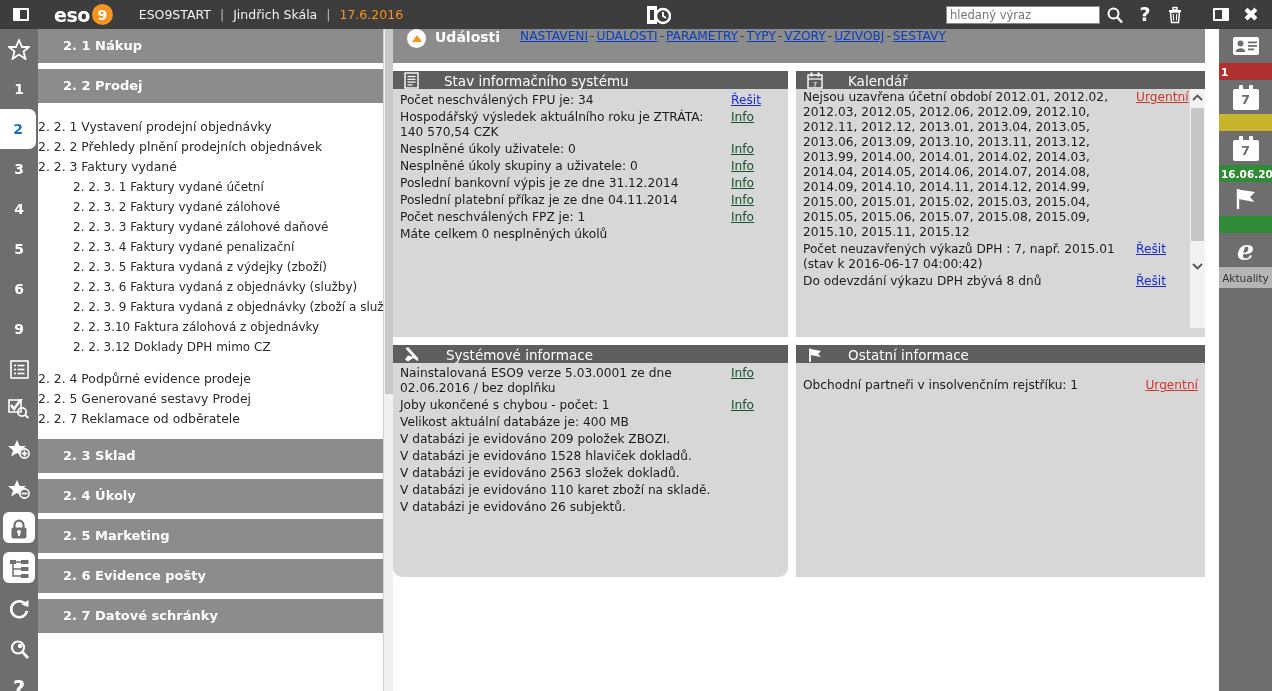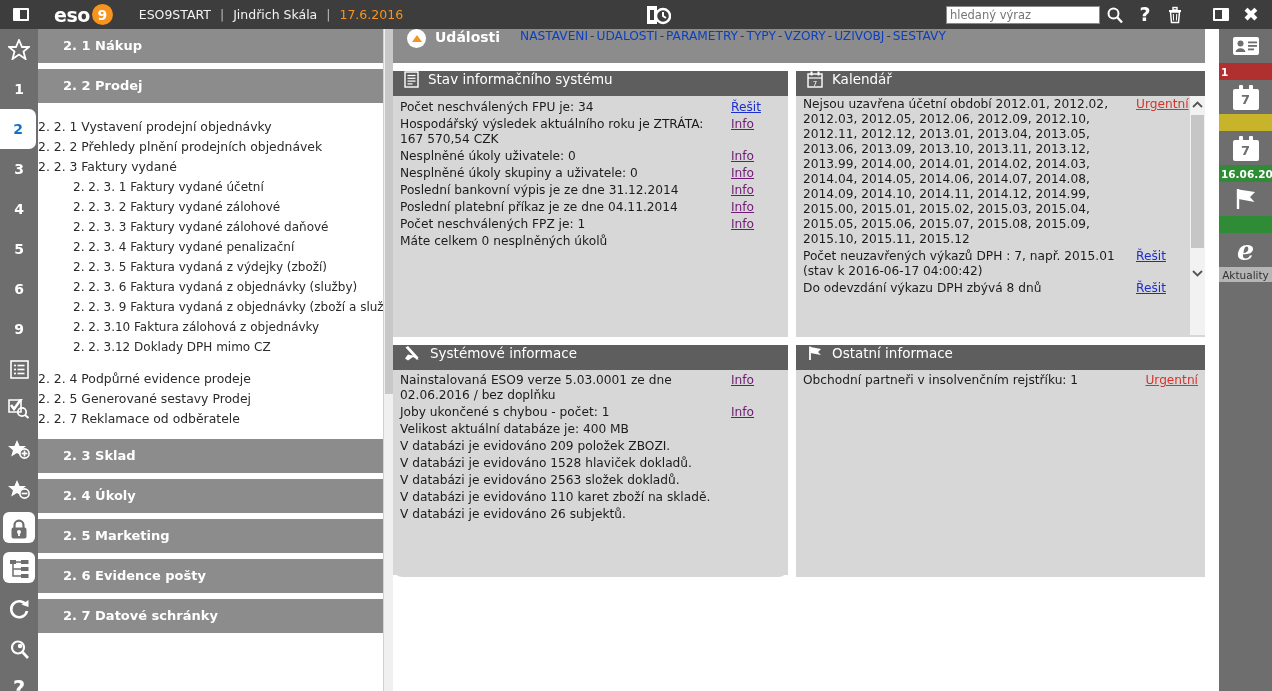--- a/index.html
+++ b/index.html
@@ -132,41 +132,41 @@
     margin-left: 14px; display: flex; align-items: center; justify-content: center;
   }
   .evt-ball .tri {
     width: 0; height: 0; border-left: 5px solid transparent; border-right: 5px solid transparent;
     border-bottom: 7px solid #f7941e;
   }
   .evt-title {
     color: #fff; font-weight: bold; font-size: 14px; margin-left: 9px;
   }
   .evt-links { margin-left: 20px; font-size: 12.2px; color: #4a4a4a; }
-  .evt-links a { color: #0b3fc0; cursor: pointer; }
+  .evt-links a { color: #0b3fc0; text-decoration: underline; cursor: pointer; }
   .evt-links .dash { color: #3a3a3a; margin: 0 2px; }
 
   .panel {
     position: absolute; background: #d7d7d7; border: 0;
   }
   .panel-head {
-    height: 25px; background: #5e5e5e; color: #fff;
-    display: flex; align-items: flex-start; font-size: 13.5px;
+    height: 18px; background: #5e5e5e; color: #fff;
+    display: flex; align-items: flex-end; font-size: 13.5px; gap: 16px;
   }
   .panel-head .ph-icon { margin-left: 11px; display: flex; align-items: center; }
   .panel-head .ph-title { margin-left: 9px; }
   .panel-body { padding: 0; }
   .row {
     display: flex; align-items: flex-start; padding: 1px 7px 1px 7px;
     font-size: 12.2px; line-height: 15px; color: #1b1b1b;
   }
   .row .txt { flex: 1; padding-right: 8px; }
   .row .act { width: 50px; text-align: left; flex: none; }
   .row .act a { text-decoration: underline; cursor: pointer; font-size: 12.2px; }
-  a.info { color: #701a75; text-align: right; }
+  a.info { color: #14532d; text-align: right; }
   a.resit { color: #1a2ecf; }
   a.urgent { color: #d4342b; }
 
   
   #panel-stav { left: 0px; top: 42px; width: 395px; height: 266px; }
   #panel-stav .panel-body { background: #d7d7d7; height: 217px; }
   #panel-stav .rows { background: #d7d7d7; padding-top: 3px; }
 
   
   #panel-kal { left: 403px; top: 42px; width: 409px; height: 266px; }
@@ -184,42 +184,42 @@
   }
   #kal-down { position: absolute; left: 0; top: 168px; }
   .kal-text { padding-right: 18px; }
 
   
   #panel-sys { left: 0px; top: 316px; width: 395px; height: 232px; border-radius: 9px; }
   #panel-sys .panel-body { background: #d7d7d7; height: 205px; padding-top: 2px; }
 
   
   #panel-ost { left: 403px; top: 316px; width: 409px; height: 232px; }
-  #panel-ost .panel-body { background: #d7d7d7; height: 205px; padding-top: 2px; }
+  #panel-ost .panel-body { background: #d7d7d7; height: 205px; padding-top: 14px; }
   #panel-ost .row .act { width: 60px; text-align: right; }
 
   
   #rightrail {
     position: absolute; left: 1219px; top: 29px; width: 53px; height: 662px;
     background: #6e6e6e;
   }
   .rr-icon {
     width: 53px; height: 34px; display: flex; align-items: center; justify-content: center;
     color: #fff; cursor: pointer;
   }
   .rr-bar {
     width: 53px; height: 17px; display: flex; align-items: center;
     font-size: 10.5px; color: #fff; font-weight: bold; padding-left: 2px;
     white-space: nowrap; overflow: hidden;
   }
   .rr-red { background: #b03030; }
   .rr-yellow { background: #c8b42a; }
   .rr-green { background: #2f8b35; }
   .rr-label {
-    width: 53px; height: 15px; background: #b5b5b5; color: #333;
+    width: 53px; height: 21px; background: #b5b5b5; color: #333;
     font-size: 10.5px; display: flex; align-items: center; justify-content: center;
   }
   .cal-glyph {
     width: 26px; height: 25px; position: relative;
   }
   .cal-glyph .body {
     position: absolute; left: 0; top: 4px; width: 26px; height: 21px;
     background: #fff; border-radius: 2px;
   }
   .cal-glyph .nub {
@@ -484,21 +484,21 @@
       </span>
       <span class="ph-title">Stav informačního systému</span>
     </div>
     <div class="panel-body">
       <div class="rows">
         <div class="row">
           <span class="txt">Počet neschválených FPU je: 34</span>
           <span class="act"><a class="resit">Řešit</a></span>
         </div>
         <div class="row">
-          <span class="txt">Hospodářský výsledek aktuálního roku je ZTRÁTA: 167 570,54 CZK</span>
+          <span class="txt">Hospodářský výsledek aktuálního roku je ZTRÁTA: 140 570,54 CZK</span>
           <span class="act"><a class="info">Info</a></span>
         </div>
         <div class="row">
           <span class="txt">Nesplněné úkoly uživatele: 0</span>
           <span class="act"><a class="info">Info</a></span>
         </div>
         <div class="row">
           <span class="txt">Nesplněné úkoly skupiny a uživatele: 0</span>
           <span class="act"><a class="info">Info</a></span>
         </div>

